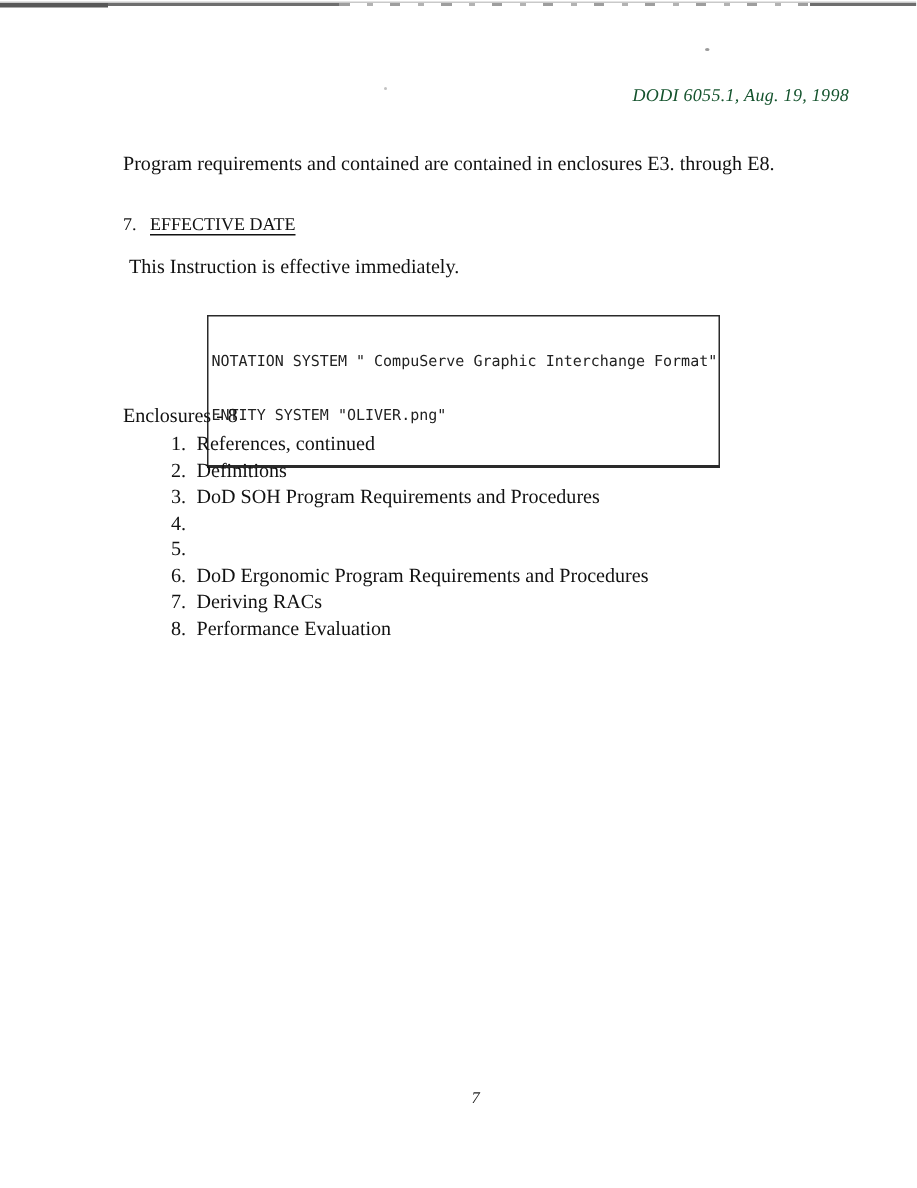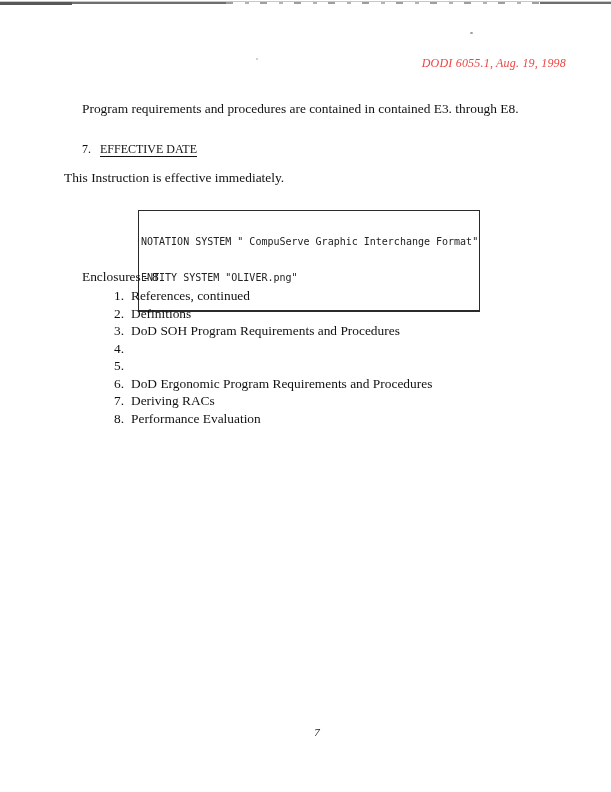--- a/index.html
+++ b/index.html
@@ -61,21 +61,21 @@
 
   .header-date {
     position: absolute;
     top: 56px;
     left: 0;
     width: 566px;
     text-align: right;
     font-style: italic;
     font-size: 12px;
     letter-spacing: 0.2px;
-    color: #ef4444;
+    color: #14532d;
   }
 
   .para-1 {
     position: absolute;
     top: 101px;
     left: 82px;
     width: 470px;
     font-size: 13.4px;
     line-height: 16px;
   }
@@ -90,21 +90,21 @@
     margin-right: 9px;
   }
   .section-heading .sec-title {
     border-bottom: 1.2px solid #111;
     padding-bottom: 0px;
   }
 
   .para-2 {
     position: absolute;
     top: 170px;
-    left: 64px;
+    left: 86px;
     width: 470px;
     font-size: 13.4px;
     line-height: 16px;
   }
 
   .code-box {
     position: absolute;
     top: 210px;
     left: 138px;
     width: 337px;
@@ -172,21 +172,21 @@
     <div class="seg-solid-left"></div>
     <div class="seg-dark-left"></div>
     <div class="seg-dashes-mid"></div>
     <div class="seg-solid-right"></div>
   </div>
   <div class="speck speck-1"></div>
   <div class="speck speck-2"></div>
 
   <div class="header-date">DODI 6055.1, Aug. 19, 1998</div>
 
-  <div class="para-1">Program requirements and procedures are contained in contained E3. through E8.</div>
+  <div class="para-1">Program requirements and contained are contained in enclosures E3. through E8.</div>
 
   <div class="section-heading">
     <span class="sec-num">7.</span><span class="sec-title">EFFECTIVE DATE</span>
   </div>
 
   <div class="para-2">This Instruction is effective immediately.</div>
 
   <div class="code-box">
     <div>NOTATION SYSTEM " CompuServe Graphic Interchange Format"</div>
     <div>ENTITY SYSTEM "OLIVER.png"</div>

